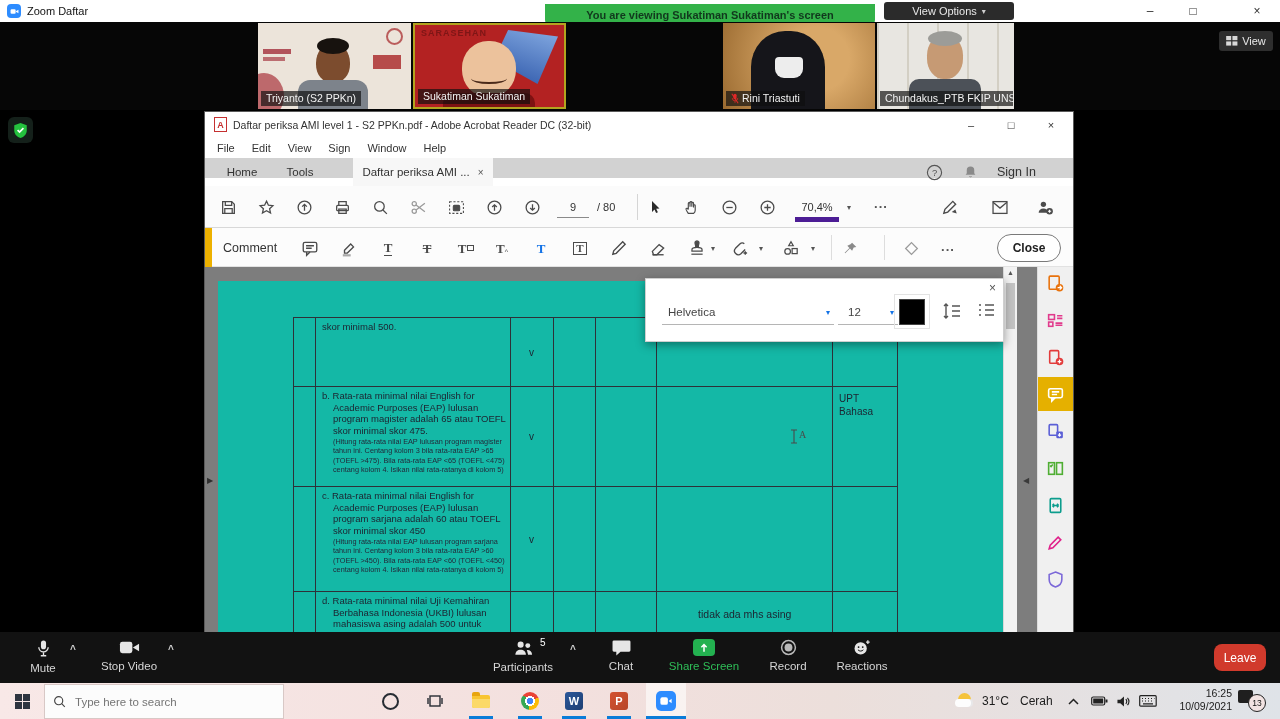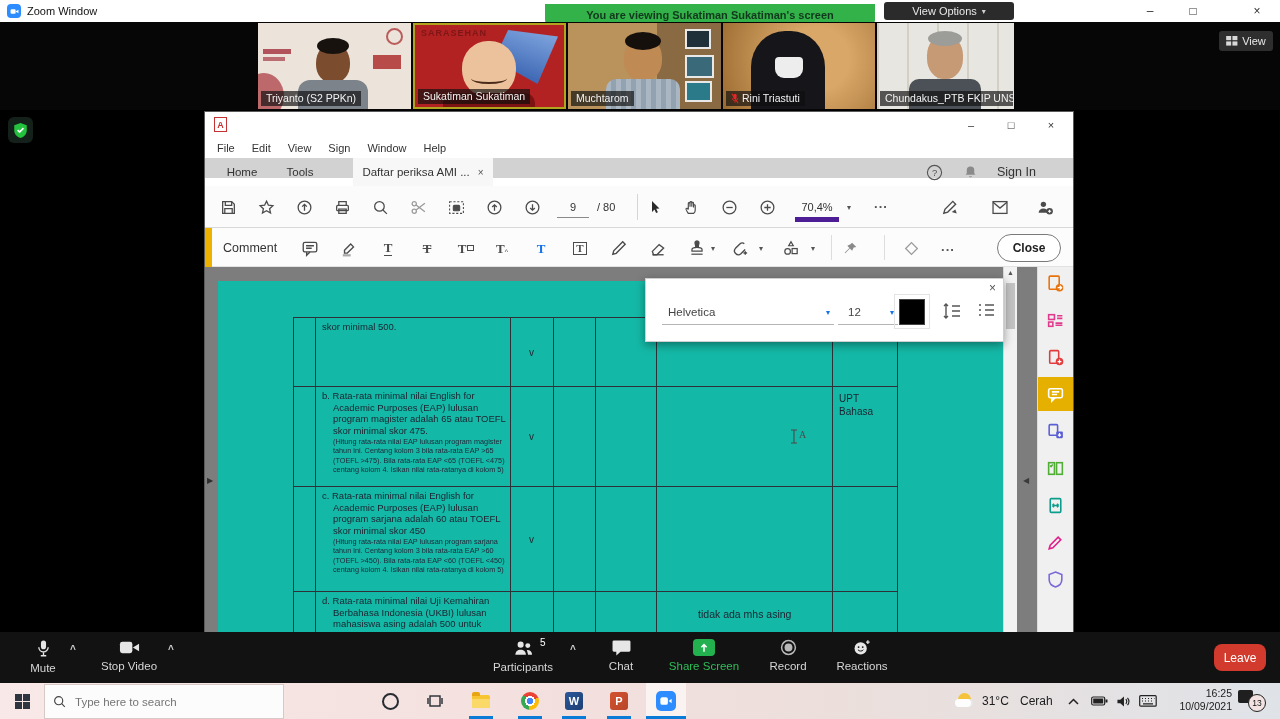--- a/index.html
+++ b/index.html
@@ -184,21 +184,21 @@
 </head>
 <body>
 
 <div class="zt">
   <div class="zt-logo">
     <svg width="9" height="9" viewBox="0 0 16 16">
         <rect x="1" y="4" width="9" height="8" rx="2" fill="#fff"></rect>
         <path d="M10.5 7.5L15 5v6l-4.5-2.5z" fill="#fff"></path>
       </svg>
   </div>
-  <span class="zt-title">Zoom Window</span>
+  <span class="zt-title">Zoom Daftar</span>
   <div class="zt-banner">You are viewing Sukatiman Sukatiman's screen</div>
   <div class="zt-viewopts">
     <span>View Options</span>
     <span class="dd">▾</span>
   </div>
   <div class="zt-ctrl" style="left:1129px">–</div>
   <div class="zt-ctrl" style="left:1172px">□</div>
   <div class="zt-ctrl" style="left:1236px">×</div>
 </div>
 
@@ -214,28 +214,20 @@
     <div class="tag">Triyanto (S2 PPKn)</div>
   </div>
   <div class="tile t2">
     <span class="slide">SARASEHAN</span>
     <div class="dec blue"></div>
     <div class="ph"></div>
     <div class="dec spec"></div>
     <div class="pb"></div>
     <div class="tag">Sukatiman Sukatiman</div>
   </div>
-  <div class="tile t3">
-    <div class="dec f1"></div>
-    <div class="dec f2"></div>
-    <div class="dec f3"></div>
-    <div class="ph"></div>
-    <div class="pb"></div>
-    <div class="tag">Muchtarom</div>
-  </div>
   <div class="tile t4">
     <div class="dec hood"></div>
     <div class="dec mask"></div>
     <div class="tag">
       <svg width="8" height="11" viewBox="0 0 10 14">
           <rect x="3" y="1" width="4" height="7" rx="2" fill="#e02828"></rect>
           <path d="M1.5 6.5a3.5 3.5 0 0 0 7 0M5 10v2.5" stroke="#e02828" fill="none"></path>
           <path d="M1 1l8 12" stroke="#e02828" stroke-width="1.4"></path>
         </svg>
       <span>Rini Triastuti</span>
@@ -265,20 +257,21 @@
     </svg>
 </div>
 
 <div class="acb">
 
   <div class="row acb-title">
     <svg class="abs" style="left:9px;top:5px" width="13" height="15" viewBox="0 0 13 15">
         <rect x="0.5" y="0.5" width="12" height="14" fill="#fff" stroke="#c53030"></rect>
         <text x="6.5" y="11" text-anchor="middle" font-size="9" font-weight="bold" fill="#c53030" font-family="Liberation Sans">A</text>
       </svg>
+    <span class="acb-tt">Daftar periksa AMI level 1 - S2 PPKn.pdf - Adobe Acrobat Reader DC (32-bit)</span>
     <div class="acb-c" style="left:746px">–</div>
     <div class="acb-c" style="left:786px">□</div>
     <div class="acb-c" style="left:826px">×</div>
   </div>
 
   <div class="row acb-menu">
     <span>File</span>
     <span>Edit</span>
     <span>View</span>
     <span>Sign</span>

